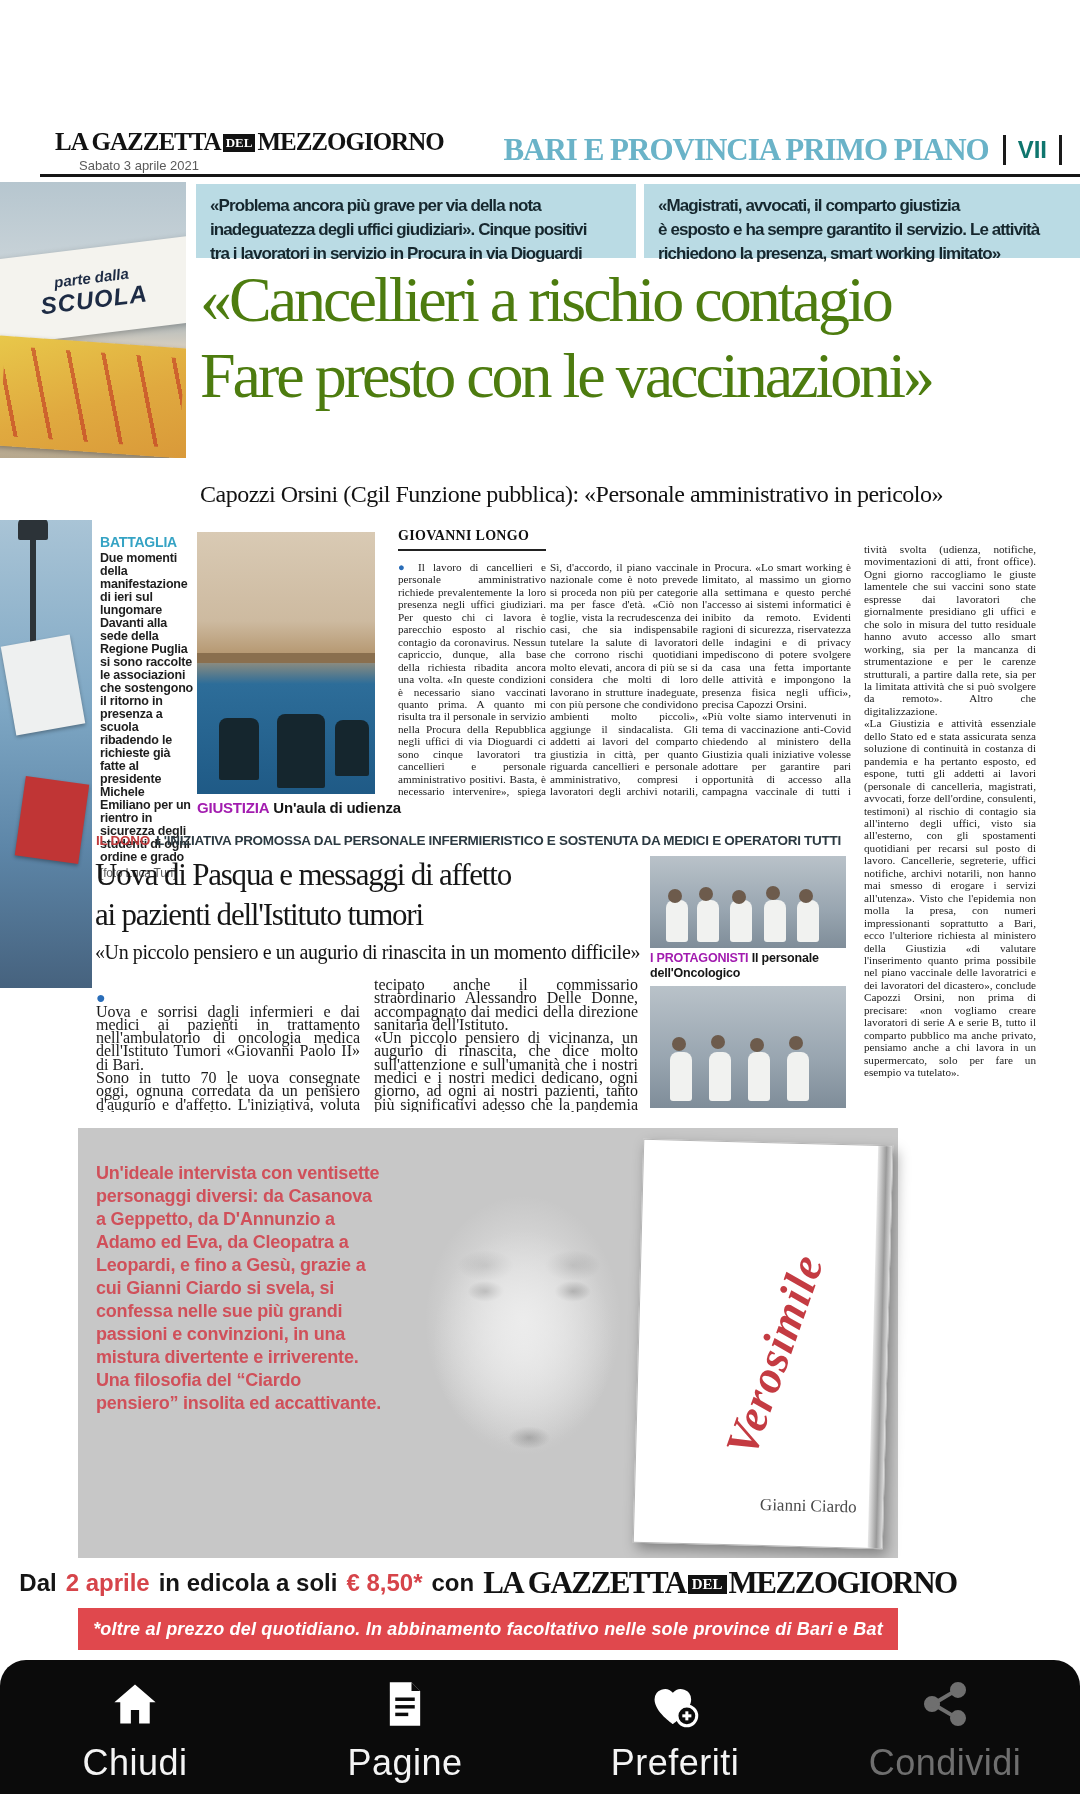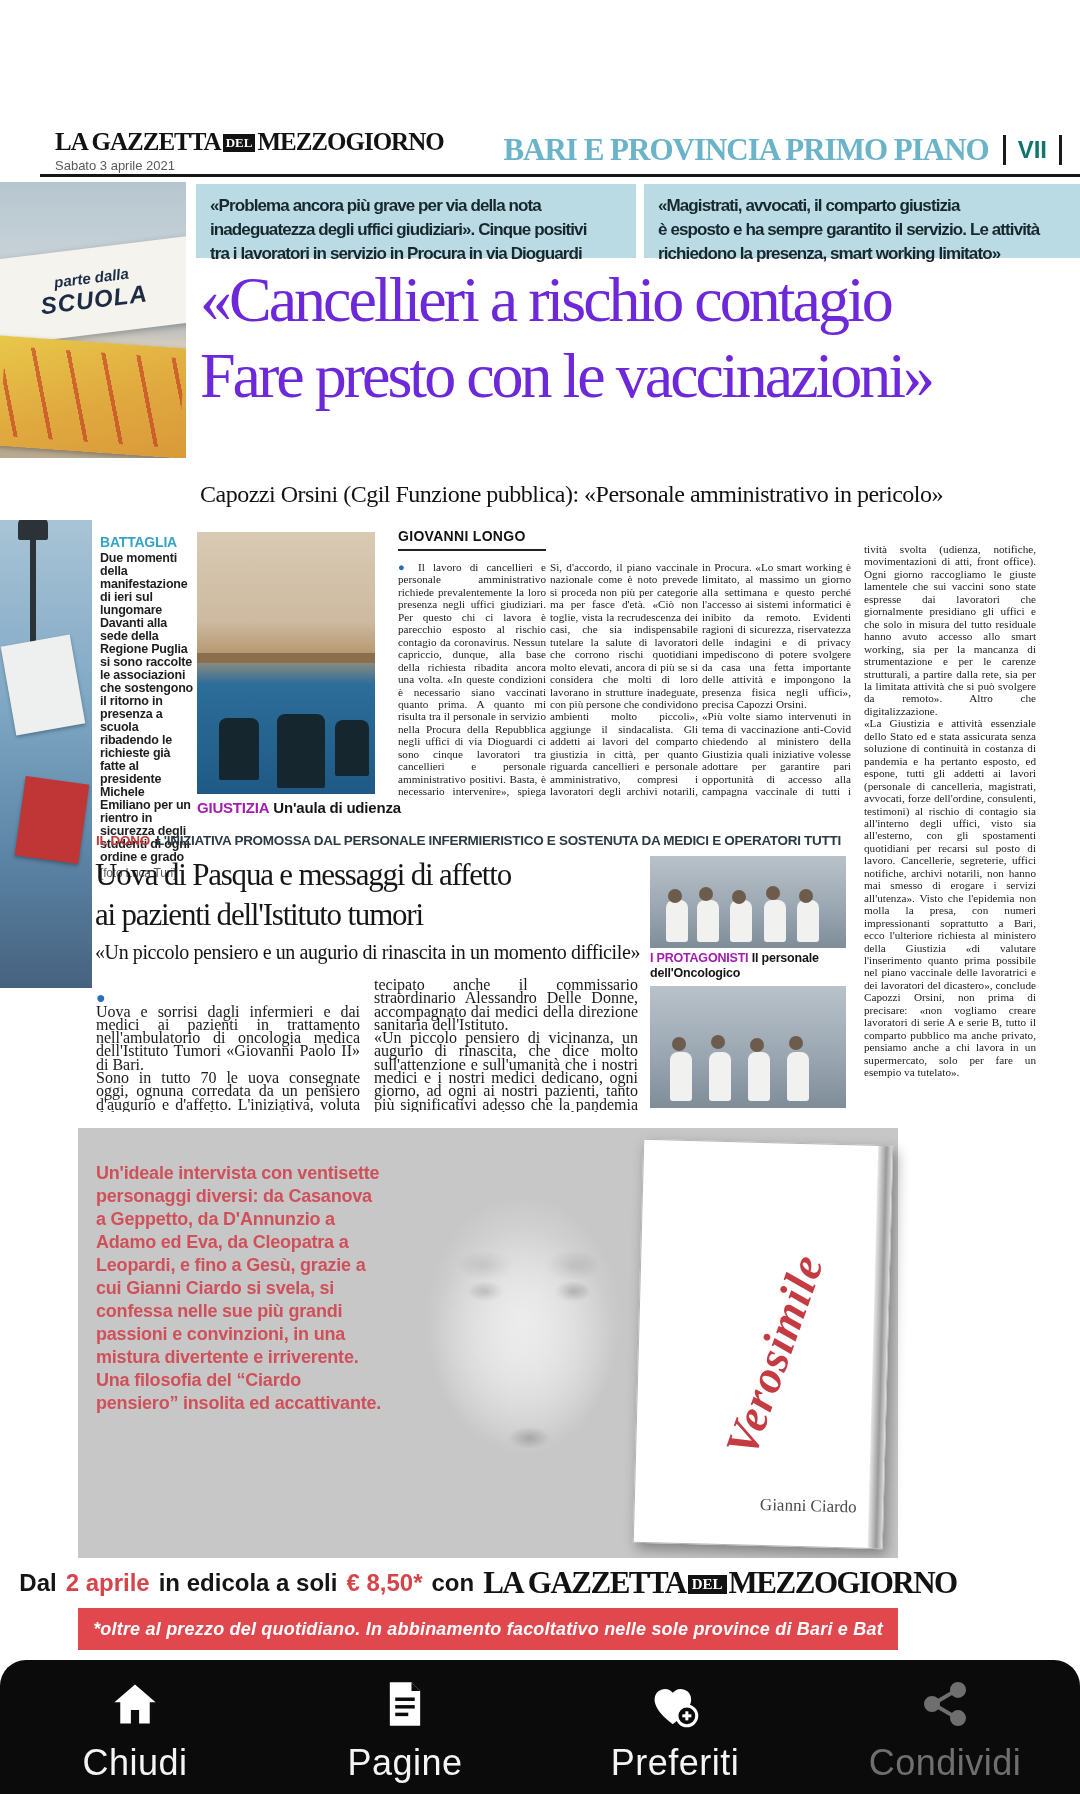--- a/index.html
+++ b/index.html
@@ -4,31 +4,31 @@
 <style>
   html,body{margin:0;padding:0;background:#ffffff;}
   #page{position:relative;width:1080px;height:1794px;background:#ffffff;overflow:hidden;
         font-family:"Liberation Sans",sans-serif;}
   .ab{position:absolute;}
   .pre{white-space:pre-line;}
 
   
   .mast-logo{font-family:"Liberation Serif",serif;font-weight:900;font-size:25px;letter-spacing:-1px;color:#121212;white-space:nowrap;}
   .mast-logo .delbox{display:inline-block;background:#121212;color:#fff;font-size:13px;font-weight:900;padding:1px 3px;margin:0 2px;vertical-align:3px;letter-spacing:0;}
-  .mast-date{font-size:13px;color:#5a5a5a;margin-top:2px;}
+  .mast-date{font-size:13px;color:#5a5a5a;margin-top:2px;margin-left:24px;}
   .section-row{display:flex;align-items:center;gap:14px;}
   .section-title{font-family:"Liberation Serif",serif;font-weight:700;font-size:31px;letter-spacing:-1px;color:#6ab3c8;white-space:nowrap;}
   .page-no{font-family:"Liberation Sans",sans-serif;font-weight:700;font-size:24px;color:#0f766e;border-left:3px solid #1a1a1a;border-right:3px solid #1a1a1a;padding:1px 12px;}
   .mast-rule{background:#161616;}
 
   
   .quote{background:#badbe4;color:#16272e;font-weight:700;font-size:17px;line-height:24px;letter-spacing:-0.9px;padding:10px 14px;box-sizing:border-box;}
 
   
-  .headline{font-family:"Liberation Serif",serif;font-weight:500;font-size:64px;line-height:76px;letter-spacing:-3px;color:#6d28d9;}
+  .headline{font-family:"Liberation Serif",serif;font-weight:500;font-size:64px;line-height:76px;letter-spacing:-3px;color:#4d7c0f;}
   .deck{font-family:"Liberation Serif",serif;font-size:24px;letter-spacing:-0.5px;color:#121212;}
 
   
   .photo{overflow:hidden;}
   .photo-school{background:linear-gradient(180deg,#b6c6cf 0%,#c9d3d8 30%,#9fb0ba 46%,#d8cfc0 60%,#b7a88e 100%);}
   .banner-white{position:absolute;left:-12px;top:66px;width:210px;height:86px;background:#f4f3ee;transform:rotate(-7deg);box-shadow:0 2px 6px rgba(0,0,0,.25);
      display:flex;flex-direction:column;align-items:center;justify-content:center;color:#1d2b44;}
   .banner-white .l1{font-size:15px;font-weight:700;font-style:italic;}
   .banner-white .l2{font-size:24px;font-weight:900;font-style:italic;letter-spacing:1px;}
   .banner-yellow{position:absolute;left:-8px;top:160px;width:200px;height:110px;transform:rotate(4deg);
@@ -148,21 +148,21 @@
   <div class="ab photo photo-court" style="left:197px;top:532px;width:178px;height:262px;">
     <div class="chair" style="left:22px;bottom:14px;"></div>
     <div class="chair" style="left:80px;bottom:6px;width:48px;height:74px;"></div>
     <div class="chair" style="left:138px;bottom:18px;width:34px;height:56px;"></div>
   </div>
   <div class="ab caption15" style="left:197px;top:799px;width:250px;">
     <span class="kick-teal">GIUSTIZIA</span>
     <span class="cap-bold">Un'aula di udienza</span>
   </div>
 
-  <div class="ab byline" style="left:398px;top:528px;width:148px;">GIOVANNI LONGO</div>
+  <div class="ab byline" style="left:398px;top:528px;width:148px;font-family:Liberation Serif, serif;">GIOVANNI LONGO</div>
   <div class="ab bodycol" style="left:398px;top:561px;width:148px;height:238px;">
     <span class="bullet">●</span>
     <span>Il lavoro di cancellieri e personale amministrativo richiede prevalentemente la loro presenza negli uffici giudiziari. Per questo chi ci lavora è parecchio esposto al rischio contagio da coronavirus. Nessun capriccio, dunque, alla base della richiesta ribadita ancora una volta. «In queste condizioni è necessario siano vaccinati quanto prima. A quanto mi risulta tra il personale in servizio nella Procura della Repubblica negli uffici di via Dioguardi ci sono cinque lavoratori tra cancellieri e personale amministrativo positivi. Basta, è necessario intervenire», spiega Dario Capozzi Orsini, segretario provinciale Cgil funzione pubblica.</span>
   </div>
   <div class="ab bodycol" style="left:550px;top:561px;width:148px;height:238px;">Sì, d'accordo, il piano vaccinale nazionale come è noto prevede si proceda non più per categorie ma per fasce d'età. «Ciò non toglie, vista la recrudescenza dei casi, che sia indispensabile tutelare la salute di lavoratori che corrono rischi quotidiani molto elevati, ancora di più se si considera che molti di loro lavorano in strutture inadeguate, con più persone che condividono ambienti molto piccoli», aggiunge il sindacalista. Gli addetti ai lavori del comparto giustizia in città, per quanto riguarda cancellieri e personale amministrativo, compresi i lavoratori degli archivi notarili, è di circa 800 persone. Di queste circa 350 lavorano nel settore civile, 70 circa presso il Giudice di Pace, 220 in Corte d'Appello, una sessantina</div>
   <div class="ab bodycol pre" style="left:702px;top:561px;width:149px;height:238px;">in Procura. «Lo smart working è limitato, al massimo un giorno alla settimana e questo perché l'accesso ai sistemi informatici è inibito da remoto. Evidenti ragioni di sicurezza, riservatezza delle indagini e di privacy impediscono di potere svolgere da casa una fetta importante delle attività e impongono la presenza fisica negli uffici», precisa Capozzi Orsini.
 «Più volte siamo intervenuti in tema di vaccinazione anti-Covid chiedendo al ministero della Giustizia quali iniziative volesse adottare per garantire pari opportunità di accesso alla campagna vaccinale di tutti i lavoratori della Giustizia tenendo conto che la maggior parte di essi opera in presenza per la peculiarità dell'at-</div>
   <div class="ab bodycol pre" style="left:864px;top:543px;width:172px;height:556px;">tività svolta (udienza, notifiche, movimentazioni di atti, front office). Ogni giorno raccogliamo le giuste lamentele che sui vaccini sono state espresse dai lavoratori che giornalmente presidiano gli uffici e che solo in misura del tutto residuale hanno avuto accesso allo smart working, sia per la mancanza di strumentazione e per le carenze strutturali, a partire dalla rete, sia per la limitata attività che si può svolgere da remoto». Altro che digitalizzazione.
 «La Giustizia e attività essenziale dello Stato ed e stata assicurata senza soluzione di continuità in costanza di pandemia e ha pertanto esposto, ed espone, tutti gli addetti ai lavori (personale di cancelleria, magistrati, avvocati, forze dell'ordine, consulenti, testimoni) al rischio di contagio sia all'interno degli uffici, visto sia all'esterno, con gli spostamenti quotidiani per recarsi sul posto di lavoro. Cancellerie, segreterie, uffici notifiche, archivi notarili, non hanno mai smesso di erogare i servizi all'utenza». Visto che l'epidemia non molla la presa, con numeri impressionanti soprattutto a Bari, ecco l'ulteriore richiesta al ministero della Giustizia «di valutare l'inserimento quanto prima possibile nel piano vaccinale delle lavoratrici e dei lavoratori del dicastero», conclude Capozzi Orsini, non prima di precisare: «non vogliamo creare lavoratori di serie A e serie B, tutto il comparto pubblico ma anche privato, pensiamo anche a chi lavora in un supermercato, solo per fare un esempio va tutelato».</div>
 

